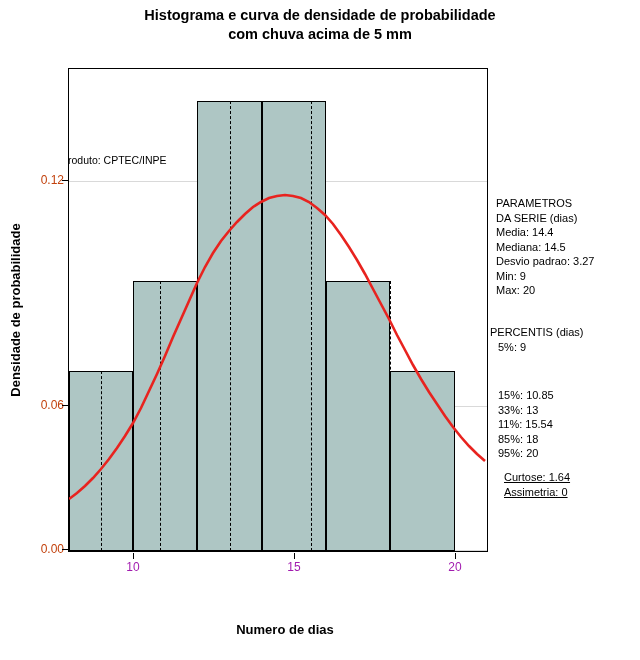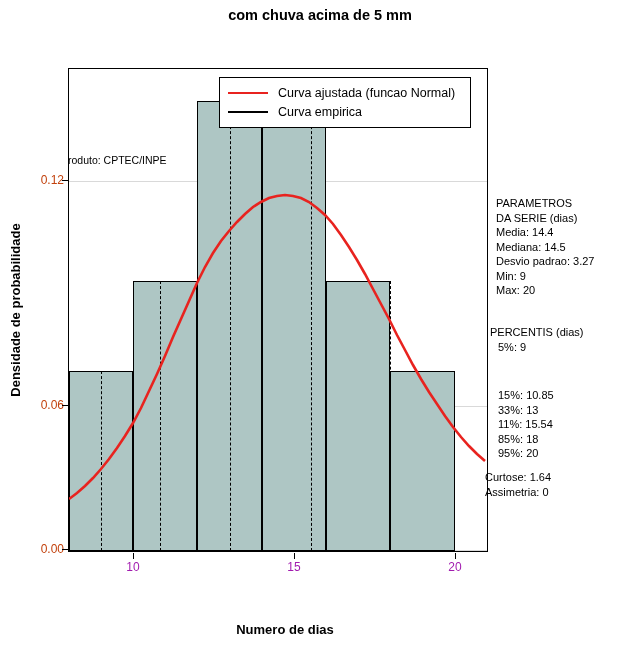--- a/index.html
+++ b/index.html
@@ -158,28 +158,29 @@
   
   .side-block {
     position: absolute;
     font-size: 11px;
     color: #000;
     line-height: 14.5px;
     white-space: nowrap;
   }
   #params-block { left: 496px; top: 196px; }
   #percentis-block { left: 490px; top: 325px; }
-  #stats-block { left: 485px; top: 470px; }
+  #stats-block { left: 504px; top: 470px; text-decoration: underline; }
 </style>
 </head>
 <body>
 
 <div id="root">
 
   <div class="title-block">
+    <span class="title-line">Histograma e curva de densidade de probabilidade</span>
     <span class="title-line">com chuva acima de 5 mm</span>
   </div>
 
   <div style="position:absolute; left:14px; top:68px; width:20px; height:484px;">
     <div class="y-axis-label">Densidade de probabilidade</div>
   </div>
 
   <div style="position:absolute; left:20px; top:60px; width:44px; height:500px;">
     <div class="y-tick-label" style="top:482px;">0.00</div>
     <div class="y-tick-label" style="top:338px;">0.06</div>
@@ -210,30 +211,20 @@
     <div class="pct-line" style="left:242px; height:450px;"></div>
     <div class="pct-line" style="left:321px; height:270px;"></div>
     <div class="pct-line" style="left:385px; height:180px;"></div>
 
     <svg width="418" height="482" viewBox="0 0 418 482" style="position:absolute; left:0; top:0;">
       <polyline fill="none" stroke="#e8231f" stroke-width="2.6" points="0,430 8,424 16,417 24,409 32,400 40,390 48,379 56,367 64,354 72,339 80,322 88,305 96,287 104,268 112,250 120,232 128,214 136,198 144,184 152,172 160,162 168,153 176,145 184,138 192,133 200,129 208,127 216,126 224,127 232,129 240,133 248,139 256,146 264,155 272,166 280,178 288,191 296,205 304,220 312,235 320,250 328,266 336,281 344,296 352,310 360,323 368,335 376,347 384,358 392,368 400,377 408,385 416,392"></polyline>
     </svg>
 
     <div class="producer" style="left:-8px; top:85px;">Produto: CPTEC/INPE</div>
 
-    <div id="legend">
-      <div class="legend-row">
-        <span class="legend-swatch" style="border-top-color:#e8231f;"></span>
-        <span class="legend-text">Curva ajustada (funcao Normal)</span>
-      </div>
-      <div class="legend-row">
-        <span class="legend-swatch" style="border-top-color:#000000;"></span>
-        <span class="legend-text">Curva empirica</span>
-      </div>
-    </div>
   </div>
 
   <div class="x-tick" style="left:133px; top:553px;"></div>
   <div class="x-tick" style="left:294px; top:553px;"></div>
   <div class="x-tick" style="left:455px; top:553px;"></div>
   <div class="x-tick-label" style="left:133px; top:560px;">10</div>
   <div class="x-tick-label" style="left:294px; top:560px;">15</div>
   <div class="x-tick-label" style="left:455px; top:560px;">20</div>
 
   <div id="x-axis-title">Numero de dias</div>

